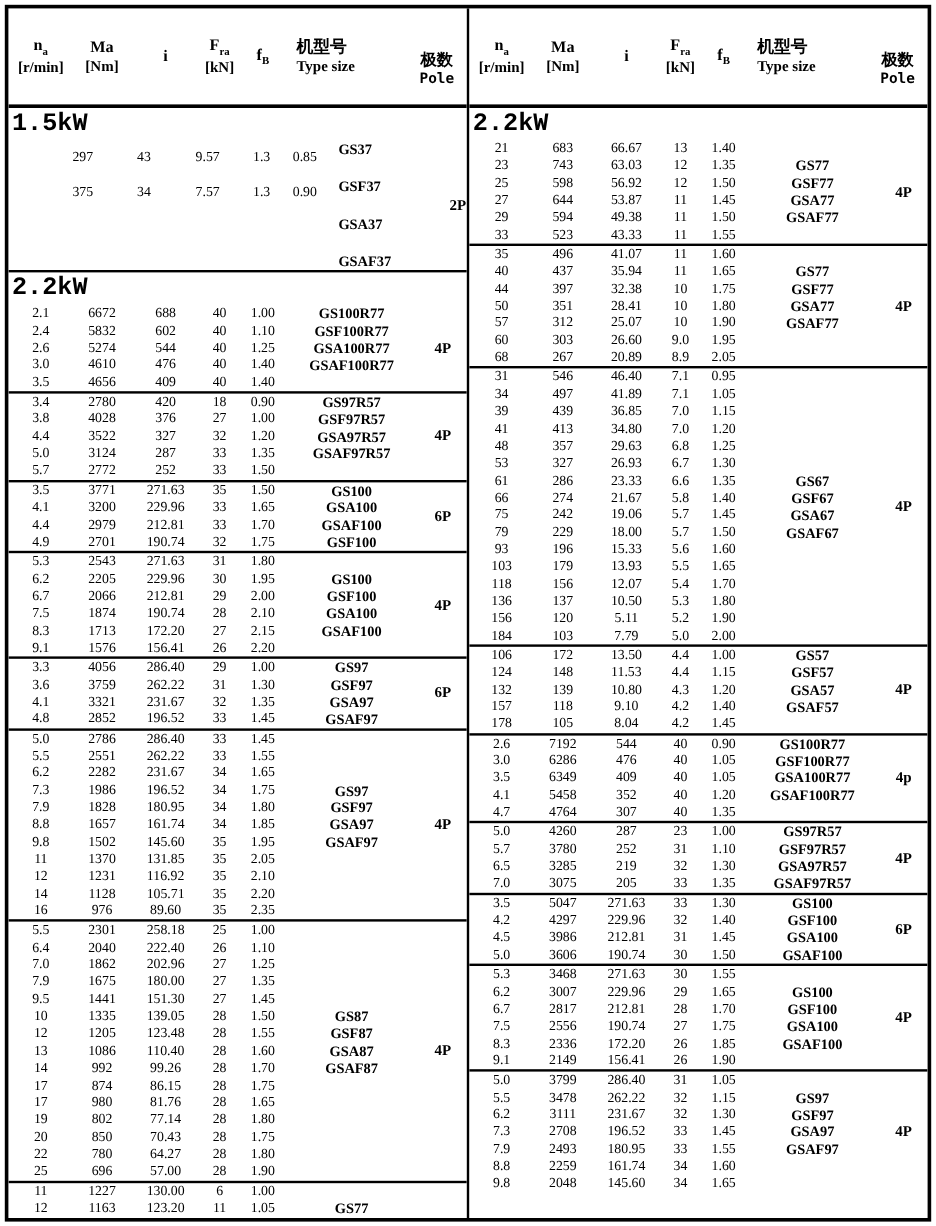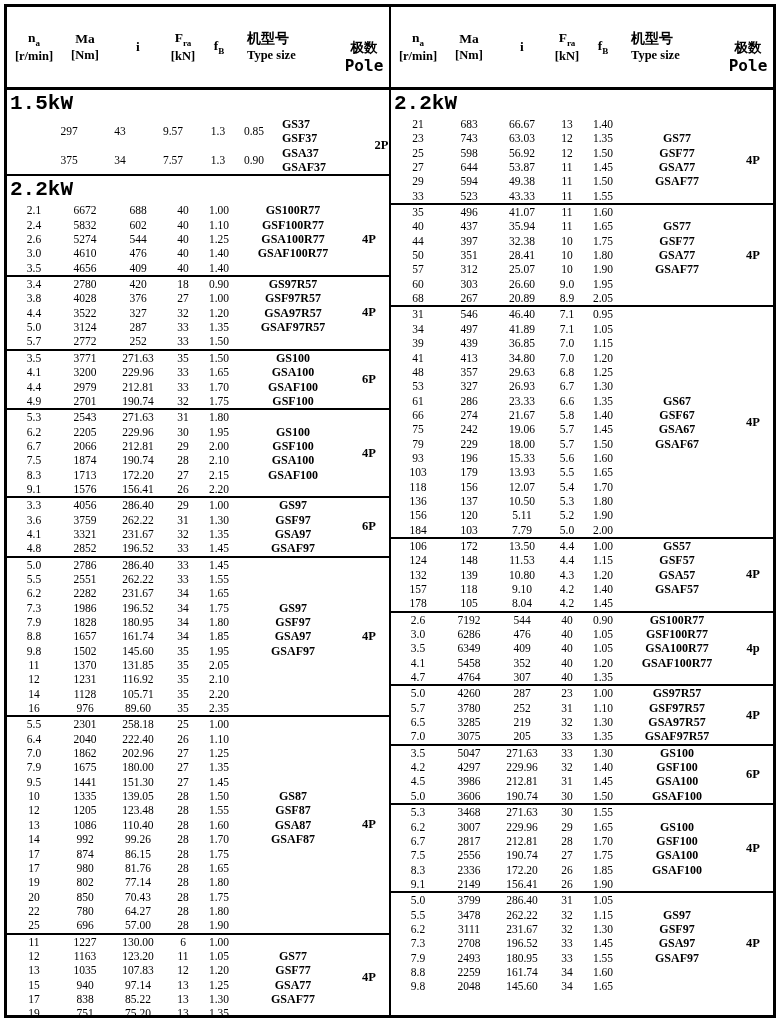--- a/index.html
+++ b/index.html
@@ -17,40 +17,40 @@
   
   .thead{
     height:80px;min-height:80px;border-bottom:3px solid #000;
     display:flex;align-items:center;
   }
   .hcell{text-align:center;font-weight:bold;font-size:13px;line-height:1.2;}
   .hcell .base{font-size:13.5px;}
   .hcell .subsc{font-size:9px;vertical-align:sub;}
   .hcell .unit{display:block;font-size:12.5px;}
   .hcell.hc5 .base{font-size:14px;}
-  .hcell.hc6 .unit{font-family:"DejaVu Sans Mono","Liberation Mono",monospace;font-size:16px;}
+  .hcell.hc6 .unit{font-family:"DejaVu Sans Mono","Liberation Mono",monospace;font-size:12px;}
   
   .c0{width:54px;}.c1{width:48px;}.c2{width:58px;}.c3{width:32px;}.c4{width:40px;}
   .c5{width:100px;box-sizing:border-box;padding-left:8px;text-align:left;}
   .cpole{flex:1;margin-top:21px;}
   
   .section-title{
     height:27px;line-height:27px;font-size:21px;font-weight:bold;
     padding-left:3px;flex:none;font-family:Liberation Mono, monospace;
   }
   .block{display:flex;flex-direction:row;border-bottom:2px solid #000;flex:none;}
   .block.no-border{border-bottom:none;}
   .rows{flex:1;display:flex;flex-direction:column;}
   .rows.fixedw{flex:none;width:232px;padding-left:35px;}
   .row{display:flex;height:14.35px;line-height:14.35px;font-size:11.5px;flex:none;}
   .row.tall{height:28.7px;line-height:28.7px;}
   .cell{text-align:center;overflow:visible;white-space:nowrap;}
   .cell.c5{font-weight:bold;font-size:12px;}
   .types{width:100px;box-sizing:border-box;padding-left:8px;display:flex;
-    flex-direction:column;}
+    flex-direction:column;gap:17px;}
   .tline{height:14.35px;line-height:14.35px;font-weight:bold;font-size:12px;white-space:nowrap;}
   .pole{
     width:40px;flex:none;display:flex;align-items:center;justify-content:center;
     font-weight:bold;font-size:12.5px;
   }
   .block .pole.fill{flex:1;width:auto;}
 </style>
 </head>
 <body>
 

